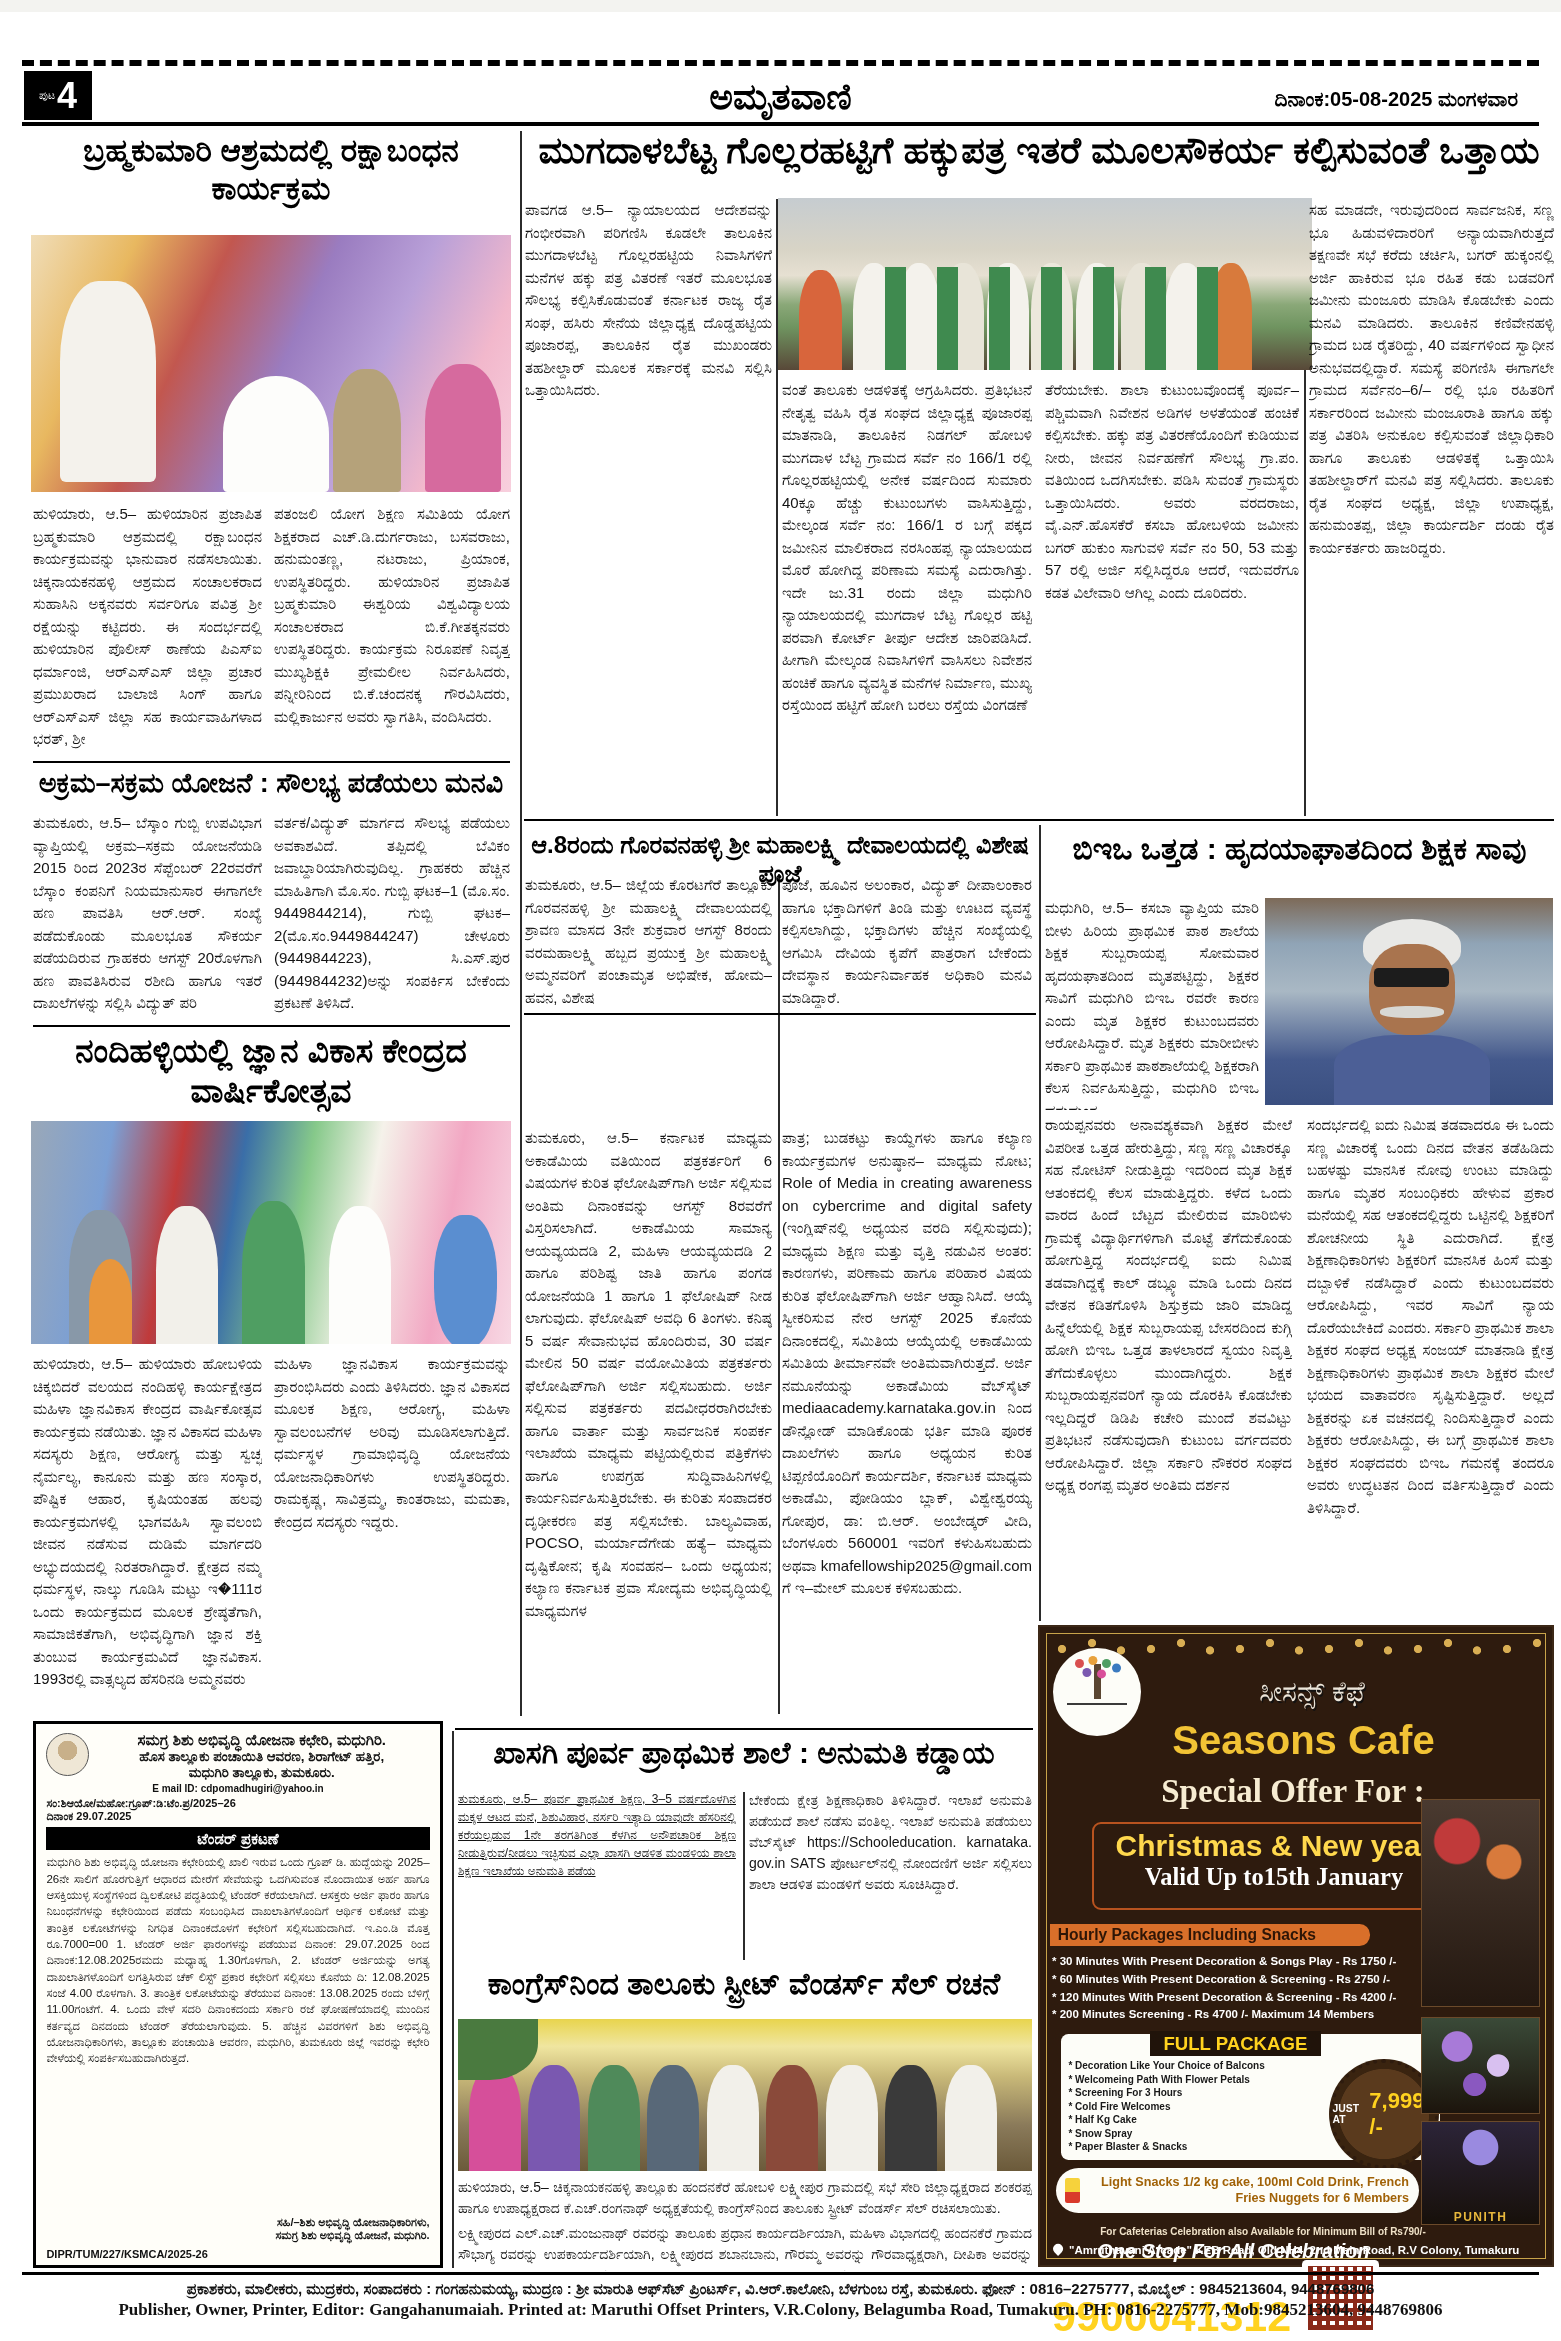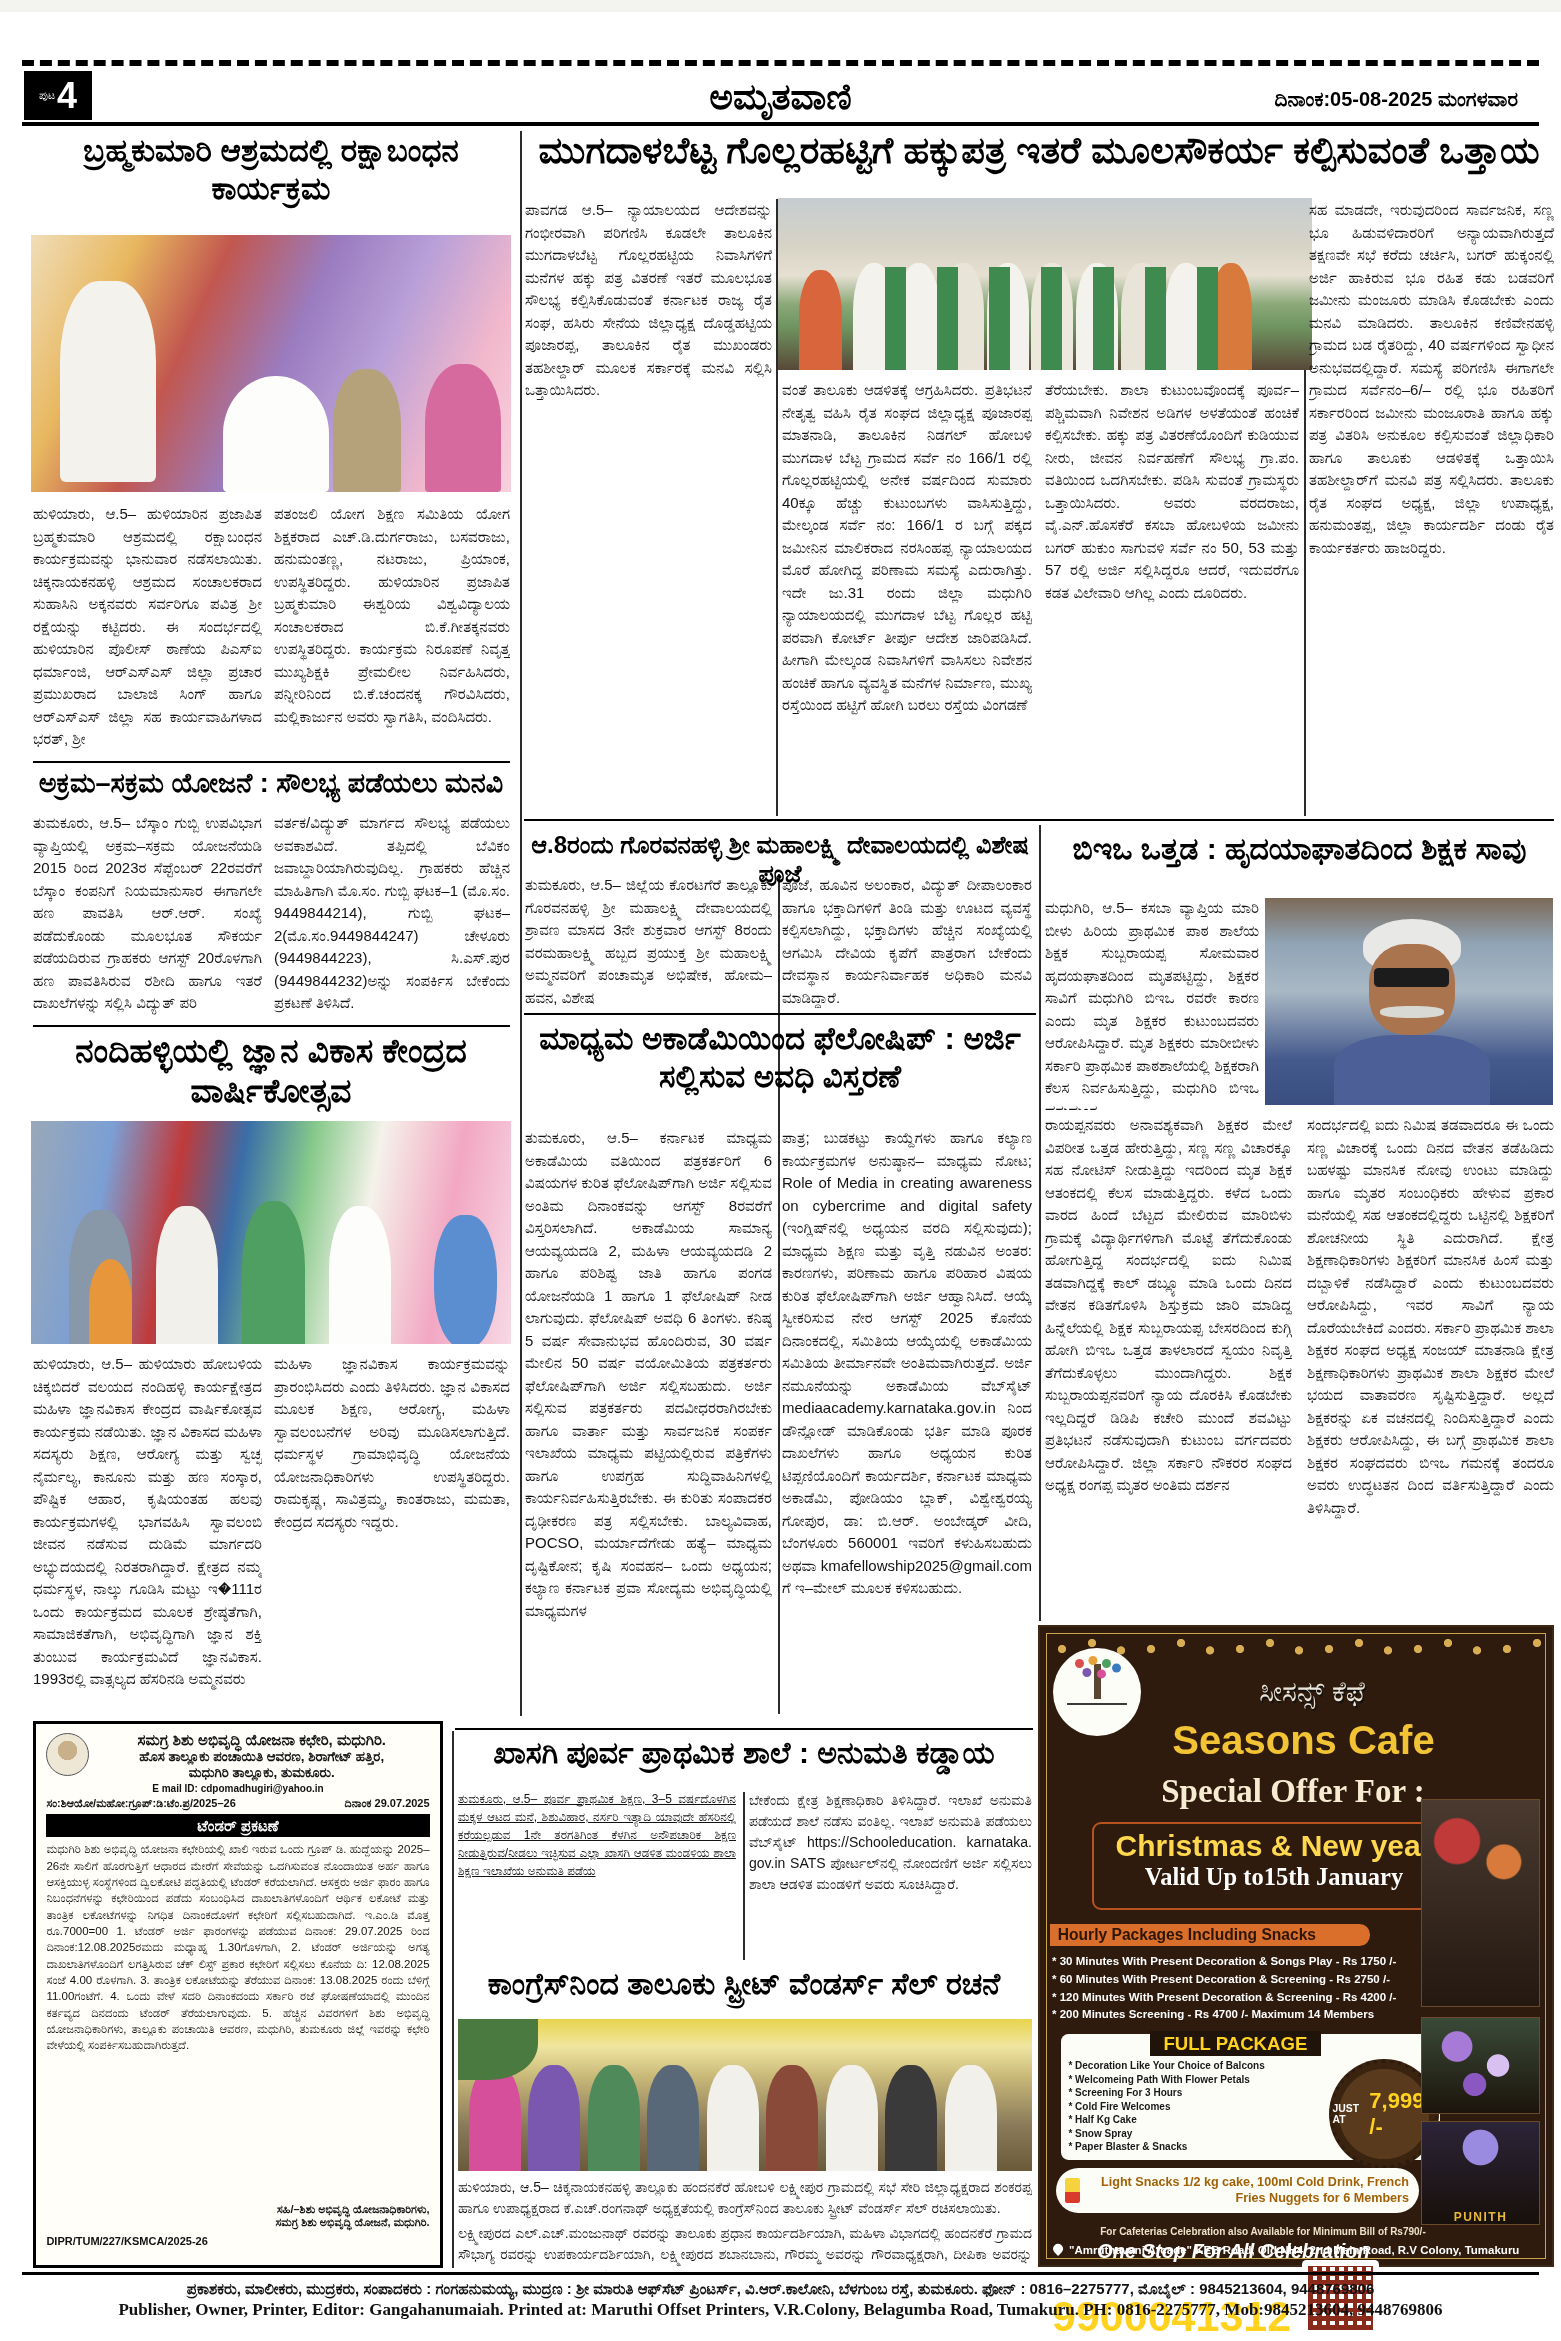--- a/index.html
+++ b/index.html
@@ -104,21 +104,21 @@
   </div>
   <div class="abs bodytext" style="left:33px;top:1341px;width:229px;height:360px;">ಹುಳಿಯಾರು, ಆ.5– ಹುಳಿಯಾರು ಹೋಬಳಿಯ ಚಿಕ್ಕಬಿದರೆ ವಲಯದ ನಂದಿಹಳ್ಳಿ ಕಾರ್ಯಕ್ಷೇತ್ರದ ಮಹಿಳಾ ಜ್ಞಾನವಿಕಾಸ ಕೇಂದ್ರದ ವಾರ್ಷಿಕೋತ್ಸವ ಕಾರ್ಯಕ್ರಮ ನಡೆಯಿತು. ಜ್ಞಾನ ವಿಕಾಸದ ಮಹಿಳಾ ಸದಸ್ಯರು ಶಿಕ್ಷಣ, ಆರೋಗ್ಯ ಮತ್ತು ಸ್ವಚ್ಛ ನೈರ್ಮಲ್ಯ, ಕಾನೂನು ಮತ್ತು ಹಣ ಸಂಸ್ಕಾರ, ಪೌಷ್ಟಿಕ ಆಹಾರ, ಕೃಷಿಯಂತಹ ಹಲವು ಕಾರ್ಯಕ್ರಮಗಳಲ್ಲಿ ಭಾಗವಹಿಸಿ ಸ್ವಾವಲಂಬಿ ಜೀವನ ನಡೆಸುವ ದುಡಿಮೆ ಮಾರ್ಗದರಿ ಅಭ್ಯುದಯದಲ್ಲಿ ನಿರತರಾಗಿದ್ದಾರೆ. ಕ್ಷೇತ್ರದ ನಮ್ಮ ಧರ್ಮಸ್ಥಳ, ನಾಲ್ಕು ಗೂಡಿಸಿ ಮಟ್ಟು ಇ�111ರ ಒಂದು ಕಾರ್ಯಕ್ರಮದ ಮೂಲಕ ಶ್ರೇಷ್ಠತೆಗಾಗಿ, ಸಾಮಾಜಿಕತೆಗಾಗಿ, ಅಭಿವೃದ್ಧಿಗಾಗಿ ಜ್ಞಾನ ಶಕ್ತಿ ತುಂಬುವ ಕಾರ್ಯಕ್ರಮವಿದೆ ಜ್ಞಾನವಿಕಾಸ. 1993ರಲ್ಲಿ ವಾತ್ಸಲ್ಯದ ಹೆಸರಿನಡಿ ಅಮ್ಮನವರು</div>
   <div class="abs bodytext" style="left:274px;top:1341px;width:236px;height:360px;">ಮಹಿಳಾ ಜ್ಞಾನವಿಕಾಸ ಕಾರ್ಯಕ್ರಮವನ್ನು ಪ್ರಾರಂಭಿಸಿದರು ಎಂದು ತಿಳಿಸಿದರು. ಜ್ಞಾನ ವಿಕಾಸದ ಮೂಲಕ ಶಿಕ್ಷಣ, ಆರೋಗ್ಯ, ಮಹಿಳಾ ಸ್ವಾವಲಂಬನೆಗಳ ಅರಿವು ಮೂಡಿಸಲಾಗುತ್ತಿದೆ. ಧರ್ಮಸ್ಥಳ ಗ್ರಾಮಾಭಿವೃದ್ಧಿ ಯೋಜನೆಯ ಯೋಜನಾಧಿಕಾರಿಗಳು ಉಪಸ್ಥಿತರಿದ್ದರು. ರಾಮಕೃಷ್ಣ, ಸಾವಿತ್ರಮ್ಮ, ಕಾಂತರಾಜು, ಮಮತಾ, ಕೇಂದ್ರದ ಸದಸ್ಯರು ಇದ್ದರು.</div>
 
   <div id="tenderbox">
     <div id="tenderlogo"></div>
     <div class="orghead" style="font-size:15px;">ಸಮಗ್ರ ಶಿಶು ಅಭಿವೃದ್ಧಿ ಯೋಜನಾ ಕಛೇರಿ, ಮಧುಗಿರಿ.</div>
     <div class="orghead" style="font-size:13.4px;">ಹೊಸ ತಾಲ್ಲೂಕು ಪಂಚಾಯಿತಿ ಆವರಣ, ಶಿರಾಗೇಟ್ ಹತ್ತಿರ,</div>
     <div class="orghead" style="font-size:13.4px;">ಮಧುಗಿರಿ ತಾಲ್ಲೂಕು, ತುಮಕೂರು.</div>
     <div class="orghead" style="font-size:10px;clear:both;margin-top:1.5px;">E mail ID: cdpomadhugiri@yahoo.in</div>
-    <div style="display:flex;justify-content:space-between;font-size:11px;font-weight:700;margin-top:3px;">
+    <div style="display:flex;justify-content:space-between;font-size:11px;font-weight:700;margin-top:3px;flex-direction:column;">
       <span>ಸಂ:ಶಿಆಯೋ/ಮಹೋ:ಗ್ರೂಪ್:ಡಿ:ಟೆಂ.ಪ್ರ/2025–26</span>
       <span>ದಿನಾಂಕ 29.07.2025</span>
     </div>
     <div id="tenderbar">ಟೆಂಡರ್  ಪ್ರಕಟಣೆ</div>
     <div class="smallbody" style="font-size:11.5px;line-height:1.42;height:357px;">ಮಧುಗಿರಿ ಶಿಶು ಅಭಿವೃದ್ಧಿ ಯೋಜನಾ ಕಛೇರಿಯಲ್ಲಿ ಖಾಲಿ ಇರುವ ಒಂದು ಗ್ರೂಪ್ ಡಿ. ಹುದ್ದೆಯನ್ನು 2025–26ನೇ ಸಾಲಿಗೆ ಹೊರಗುತ್ತಿಗೆ ಆಧಾರದ ಮೇರೆಗೆ ಸೇವೆಯನ್ನು ಒದಗಿಸುವಂತ ನೊಂದಾಯಿತ ಅರ್ಹ ಹಾಗೂ ಆಸಕ್ತಿಯುಳ್ಳ ಸಂಸ್ಥೆಗಳಿಂದ ದ್ವಿಲಕೋಟಿ ಪದ್ಧತಿಯಲ್ಲಿ ಟೆಂಡರ್ ಕರೆಯಲಾಗಿದೆ. ಆಸಕ್ತರು ಅರ್ಜಿ ಫಾರಂ ಹಾಗೂ ನಿಬಂಧನೆಗಳನ್ನು ಕಛೇರಿಯಿಂದ ಪಡೆದು ಸಂಬಂಧಿಸಿದ ದಾಖಲಾತಿಗಳೊಂದಿಗೆ ಆರ್ಥಿಕ ಲಕೋಟೆ ಮತ್ತು ತಾಂತ್ರಿಕ ಲಕೋಟೆಗಳನ್ನು ನಿಗಧಿತ ದಿನಾಂಕದೊಳಗೆ ಕಛೇರಿಗೆ ಸಲ್ಲಿಸಬಹುದಾಗಿದೆ. ಇ.ಎಂ.ಡಿ ಮೊತ್ತ ರೂ.7000=00  1. ಟೆಂಡರ್ ಅರ್ಜಿ ಫಾರಂಗಳನ್ನು ಪಡೆಯುವ ದಿನಾಂಕ: 29.07.2025 ರಿಂದ ದಿನಾಂಕ:12.08.2025ರಮದು ಮಧ್ಯಾಹ್ನ 1.30ಗೊಳಗಾಗಿ, 2. ಟೆಂಡರ್ ಅರ್ಜಿಯನ್ನು ಅಗತ್ಯ ದಾಖಲಾತಿಗಳೊಂದಿಗೆ ಲಗತ್ತಿಸಿರುವ ಚೆಕ್ ಲಿಸ್ಟ್ ಪ್ರಕಾರ ಕಛೇರಿಗೆ ಸಲ್ಲಿಸಲು ಕೊನೆಯ ದಿ: 12.08.2025 ಸಂಜೆ 4.00 ರೊಳಗಾಗಿ. 3. ತಾಂತ್ರಿಕ ಲಕೋಟೆಯನ್ನು ತೆರೆಯುವ ದಿನಾಂಕ: 13.08.2025 ರಂದು ಬೆಳಿಗ್ಗೆ 11.00ಗಂಟೆಗೆ. 4. ಒಂದು ವೇಳೆ ಸದರಿ ದಿನಾಂಕದಂದು ಸರ್ಕಾರಿ ರಜೆ ಘೋಷಣೆಯಾದಲ್ಲಿ ಮುಂದಿನ ಕರ್ತವ್ಯದ ದಿನದಂದು ಟೆಂಡರ್ ತೆರೆಯಲಾಗುವುದು. 5. ಹೆಚ್ಚಿನ ವಿವರಗಳಿಗೆ ಶಿಶು ಅಭಿವೃದ್ಧಿ ಯೋಜನಾಧಿಕಾರಿಗಳು, ತಾಲ್ಲೂಕು ಪಂಚಾಯಿತಿ ಆವರಣ, ಮಧುಗಿರಿ, ತುಮಕೂರು ಜಿಲ್ಲೆ ಇವರನ್ನು ಕಛೇರಿ ವೇಳೆಯಲ್ಲಿ ಸಂಪರ್ಕಿಸಬಹುದಾಗಿರುತ್ತದೆ.</div>
     <div style="text-align:right;font-size:11px;font-weight:600;margin-top:4.5px;">ಸಹಿ/–ಶಿಶು ಅಭಿವೃದ್ಧಿ ಯೋಜನಾಧಿಕಾರಿಗಳು,</div>
     <div style="text-align:right;font-size:11px;font-weight:600;">ಸಮಗ್ರ ಶಿಶು ಅಭಿವೃದ್ಧಿ ಯೋಜನೆ, ಮಧುಗಿರಿ.</div>
     <div style="font-size:11px;font-weight:700;margin-top:6px;">DIPR/TUM/227/KSMCA/2025-26</div>
   </div>
 
@@ -133,21 +133,20 @@
   <div class="abs bodytext" style="left:782px;top:367px;width:250px;height:436px;">ವಂತೆ ತಾಲೂಕು ಆಡಳಿತಕ್ಕೆ ಆಗ್ರಹಿಸಿದರು. ಪ್ರತಿಭಟನೆ ನೇತೃತ್ವ ವಹಿಸಿ ರೈತ ಸಂಘದ ಜಿಲ್ಲಾಧ್ಯಕ್ಷ ಪೂಜಾರಪ್ಪ ಮಾತನಾಡಿ, ತಾಲೂಕಿನ ನಿಡಗಲ್ ಹೋಬಳಿ ಮುಗದಾಳ ಬೆಟ್ಟ ಗ್ರಾಮದ ಸರ್ವೆ ನಂ 166/1 ರಲ್ಲಿ ಗೊಲ್ಲರಹಟ್ಟಿಯಲ್ಲಿ ಅನೇಕ ವರ್ಷದಿಂದ ಸುಮಾರು 40ಕ್ಕೂ ಹೆಚ್ಚು ಕುಟುಂಬಗಳು ವಾಸಿಸುತ್ತಿದ್ದು, ಮೇಲ್ಕಂಡ ಸರ್ವೆ ನಂ: 166/1 ರ ಬಗ್ಗೆ ಪಕ್ಕದ ಜಮೀನಿನ ಮಾಲಿಕರಾದ ನರಸಿಂಹಪ್ಪ ನ್ಯಾಯಾಲಯದ ಮೊರೆ ಹೋಗಿದ್ದ ಪರಿಣಾಮ ಸಮಸ್ಯೆ ಎದುರಾಗಿತ್ತು. ಇದೇ ಜು.31 ರಂದು ಜಿಲ್ಲಾ ಮಧುಗಿರಿ ನ್ಯಾಯಾಲಯದಲ್ಲಿ ಮುಗದಾಳ ಬೆಟ್ಟ ಗೊಲ್ಲರ ಹಟ್ಟಿ ಪರವಾಗಿ ಕೋರ್ಟ್ ತೀರ್ಪು ಆದೇಶ ಜಾರಿಪಡಿಸಿದೆ. ಹೀಗಾಗಿ ಮೇಲ್ಕಂಡ ನಿವಾಸಿಗಳಿಗೆ ವಾಸಿಸಲು ನಿವೇಶನ ಹಂಚಿಕೆ ಹಾಗೂ ವ್ಯವಸ್ಥಿತ ಮನೆಗಳ ನಿರ್ಮಾಣ, ಮುಖ್ಯ ರಸ್ತೆಯಿಂದ ಹಟ್ಟಿಗೆ ಹೋಗಿ ಬರಲು ರಸ್ತೆಯ ವಿಂಗಡಣೆ</div>
   <div class="abs bodytext" style="left:1045px;top:367px;width:254px;height:436px;">ತೆರೆಯಬೇಕು. ಶಾಲಾ ಕುಟುಂಬವೊಂದಕ್ಕೆ ಪೂರ್ವ–ಪಶ್ಚಿಮವಾಗಿ ನಿವೇಶನ ಅಡಿಗಳ ಅಳತೆಯಂತೆ ಹಂಚಿಕೆ ಕಲ್ಪಿಸಬೇಕು. ಹಕ್ಕು ಪತ್ರ ವಿತರಣೆಯೊಂದಿಗೆ ಕುಡಿಯುವ ನೀರು, ಜೀವನ ನಿರ್ವಹಣೆಗೆ ಸೌಲಭ್ಯ ಗ್ರಾ.ಪಂ. ವತಿಯಿಂದ ಒದಗಿಸಬೇಕು. ಪಡಿಸಿ ಸುವಂತೆ ಗ್ರಾಮಸ್ಥರು ಒತ್ತಾಯಿಸಿದರು. ಅವರು ವರದರಾಜು, ವೈ.ಎನ್.ಹೊಸಕೆರೆ ಕಸಬಾ ಹೋಬಳಿಯ ಜಮೀನು ಬಗರ್ ಹುಕುಂ ಸಾಗುವಳಿ ಸರ್ವೆ ನಂ 50, 53 ಮತ್ತು 57 ರಲ್ಲಿ ಅರ್ಜಿ ಸಲ್ಲಿಸಿದ್ದರೂ ಆದರೆ, ಇದುವರೆಗೂ ಕಡತ ವಿಲೇವಾರಿ ಆಗಿಲ್ಲ ಎಂದು ದೂರಿದರು.</div>
   <div class="abs bodytext" style="left:1309px;top:187px;width:245px;height:616px;">ಸಹ ಮಾಡದೇ, ಇರುವುದರಿಂದ ಸಾರ್ವಜನಿಕ, ಸಣ್ಣ ಭೂ ಹಿಡುವಳಿದಾರರಿಗೆ ಅನ್ಯಾಯವಾಗಿರುತ್ತದೆ ತಕ್ಷಣವೇ ಸಭೆ ಕರೆದು ಚರ್ಚಿಸಿ, ಬಗರ್ ಹುಕ್ಕಂನಲ್ಲಿ ಅರ್ಜಿ ಹಾಕಿರುವ ಭೂ ರಹಿತ ಕಡು ಬಡವರಿಗೆ ಜಮೀನು ಮಂಜೂರು ಮಾಡಿಸಿ ಕೊಡಬೇಕು ಎಂದು ಮನವಿ ಮಾಡಿದರು. ತಾಲೂಕಿನ ಕಣಿವೇನಹಳ್ಳಿ ಗ್ರಾಮದ ಬಡ ರೈತರಿದ್ದು, 40 ವರ್ಷಗಳಿಂದ ಸ್ವಾಧೀನ ಅನುಭವದಲ್ಲಿದ್ದಾರೆ. ಸಮಸ್ಯೆ ಪರಿಗಣಿಸಿ ಈಗಾಗಲೇ ಗ್ರಾಮದ ಸರ್ವೆನಂ–6/– ರಲ್ಲಿ ಭೂ ರಹಿತರಿಗೆ ಸರ್ಕಾರರಿಂದ ಜಮೀನು ಮಂಜೂರಾತಿ ಹಾಗೂ ಹಕ್ಕು ಪತ್ರ ವಿತರಿಸಿ ಅನುಕೂಲ ಕಲ್ಪಿಸುವಂತೆ ಜಿಲ್ಲಾಧಿಕಾರಿ ಹಾಗೂ ತಾಲೂಕು ಆಡಳಿತಕ್ಕೆ ಒತ್ತಾಯಿಸಿ ತಹಶೀಲ್ದಾರ್‌ಗೆ ಮನವಿ ಪತ್ರ ಸಲ್ಲಿಸಿದರು. ತಾಲೂಕು ರೈತ ಸಂಘದ ಅಧ್ಯಕ್ಷ, ಜಿಲ್ಲಾ ಉಪಾಧ್ಯಕ್ಷ, ಹನುಮಂತಪ್ಪ, ಜಿಲ್ಲಾ ಕಾರ್ಯದರ್ಶಿ ದಂಡು ರೈತ ಕಾರ್ಯಕರ್ತರು ಹಾಜರಿದ್ದರು.</div>
   <div class="hrule" style="left:524px;top:807px;width:1030px;height:2.2px;"></div>
 
   <div class="abs headline" style="left:524px;top:818px;width:512px;font-size:24px;">ಆ.8ರಂದು ಗೊರವನಹಳ್ಳಿ ಶ್ರೀ ಮಹಾಲಕ್ಷ್ಮಿ ದೇವಾಲಯದಲ್ಲಿ ವಿಶೇಷ ಪೂಜೆ</div>
   <div class="abs bodytext" style="left:525px;top:862px;width:247px;height:134px;">ತುಮಕೂರು, ಆ.5– ಜಿಲ್ಲೆಯ ಕೊರಟಗೆರೆ ತಾಲ್ಲೂಕು ಗೊರವನಹಳ್ಳಿ ಶ್ರೀ ಮಹಾಲಕ್ಷ್ಮಿ ದೇವಾಲಯದಲ್ಲಿ ಶ್ರಾವಣ ಮಾಸದ 3ನೇ ಶುಕ್ರವಾರ ಆಗಸ್ಟ್ 8ರಂದು ವರಮಹಾಲಕ್ಷ್ಮಿ ಹಬ್ಬದ ಪ್ರಯುಕ್ತ ಶ್ರೀ ಮಹಾಲಕ್ಷ್ಮಿ ಅಮ್ಮನವರಿಗೆ ಪಂಚಾಮೃತ ಅಭಿಷೇಕ, ಹೋಮ–ಹವನ, ವಿಶೇಷ</div>
   <div class="abs bodytext" style="left:782px;top:862px;width:250px;height:134px;">ಪೂಜೆ, ಹೂವಿನ ಅಲಂಕಾರ, ವಿದ್ಯುತ್ ದೀಪಾಲಂಕಾರ ಹಾಗೂ ಭಕ್ತಾದಿಗಳಿಗೆ ತಿಂಡಿ ಮತ್ತು ಊಟದ ವ್ಯವಸ್ಥೆ ಕಲ್ಪಿಸಲಾಗಿದ್ದು, ಭಕ್ತಾದಿಗಳು ಹೆಚ್ಚಿನ ಸಂಖ್ಯೆಯಲ್ಲಿ ಆಗಮಿಸಿ ದೇವಿಯ ಕೃಪೆಗೆ ಪಾತ್ರರಾಗ ಬೇಕೆಂದು ದೇವಸ್ಥಾನ ಕಾರ್ಯನಿರ್ವಾಹಕ ಅಧಿಕಾರಿ ಮನವಿ ಮಾಡಿದ್ದಾರೆ.</div>
   <div class="hrule" style="left:524px;top:1001px;width:512px;height:1.5px;"></div>
 
-  <div class="abs headline" style="left:524px;top:1008px;width:512px;font-size:31px;">ಮಾಧ್ಯಮ ಅಕಾಡೆಮಿಯಿಂದ ಫೆಲೋಷಿಪ್ : ಅರ್ಜಿ ಸಲ್ಲಿಸುವ ಅವಧಿ ವಿಸ್ತರಣೆ</div>
   <div class="abs bodytext" style="left:525px;top:1115px;width:247px;height:589px;">ತುಮಕೂರು, ಆ.5– ಕರ್ನಾಟಕ ಮಾಧ್ಯಮ ಅಕಾಡೆಮಿಯ ವತಿಯಿಂದ ಪತ್ರಕರ್ತರಿಗೆ 6 ವಿಷಯಗಳ ಕುರಿತ ಫೆಲೋಷಿಪ್‌ಗಾಗಿ ಅರ್ಜಿ ಸಲ್ಲಿಸುವ ಅಂತಿಮ ದಿನಾಂಕವನ್ನು ಆಗಸ್ಟ್ 8ರವರೆಗೆ ವಿಸ್ತರಿಸಲಾಗಿದೆ. ಅಕಾಡೆಮಿಯ ಸಾಮಾನ್ಯ ಆಯವ್ಯಯದಡಿ 2, ಮಹಿಳಾ ಆಯವ್ಯಯದಡಿ 2 ಹಾಗೂ ಪರಿಶಿಷ್ಟ ಜಾತಿ ಹಾಗೂ ಪಂಗಡ ಯೋಜನೆಯಡಿ 1 ಹಾಗೂ 1 ಫೆಲೋಷಿಪ್ ನೀಡ ಲಾಗುವುದು. ಫೆಲೋಷಿಪ್ ಅವಧಿ 6 ತಿಂಗಳು. ಕನಿಷ್ಠ 5 ವರ್ಷ ಸೇವಾನುಭವ ಹೊಂದಿರುವ, 30 ವರ್ಷ ಮೇಲಿನ 50 ವರ್ಷ ವಯೋಮಿತಿಯ ಪತ್ರಕರ್ತರು ಫೆಲೋಷಿಪ್‌ಗಾಗಿ ಅರ್ಜಿ ಸಲ್ಲಿಸಬಹುದು. ಅರ್ಜಿ ಸಲ್ಲಿಸುವ ಪತ್ರಕರ್ತರು ಪದವೀಧರರಾಗಿರಬೇಕು ಹಾಗೂ ವಾರ್ತಾ ಮತ್ತು ಸಾರ್ವಜನಿಕ ಸಂಪರ್ಕ ಇಲಾಖೆಯ ಮಾಧ್ಯಮ ಪಟ್ಟಿಯಲ್ಲಿರುವ ಪತ್ರಿಕೆಗಳು ಹಾಗೂ ಉಪಗ್ರಹ ಸುದ್ದಿವಾಹಿನಿಗಳಲ್ಲಿ ಕಾರ್ಯನಿರ್ವಹಿಸುತ್ತಿರಬೇಕು. ಈ ಕುರಿತು ಸಂಪಾದಕರ ದೃಢೀಕರಣ ಪತ್ರ ಸಲ್ಲಿಸಬೇಕು. ಬಾಲ್ಯವಿವಾಹ, POCSO, ಮರ್ಯಾದೆಗೇಡು ಹತ್ಯೆ– ಮಾಧ್ಯಮ ದೃಷ್ಟಿಕೋನ; ಕೃಷಿ ಸಂವಹನ– ಒಂದು ಅಧ್ಯಯನ; ಕಲ್ಯಾಣ ಕರ್ನಾಟಕ ಪ್ರವಾ ಸೋದ್ಯಮ ಅಭಿವೃದ್ಧಿಯಲ್ಲಿ ಮಾಧ್ಯಮಗಳ</div>
   <div class="abs bodytext" style="left:782px;top:1115px;width:250px;height:589px;">ಪಾತ್ರ; ಬುಡಕಟ್ಟು ಕಾಯ್ದೆಗಳು ಹಾಗೂ ಕಲ್ಯಾಣ ಕಾರ್ಯಕ್ರಮಗಳ ಅನುಷ್ಠಾನ– ಮಾಧ್ಯಮ ನೋಟ; Role of Media in creating awareness on cybercrime and digital safety (ಇಂಗ್ಲಿಷ್‌ನಲ್ಲಿ ಅಧ್ಯಯನ ವರದಿ ಸಲ್ಲಿಸುವುದು); ಮಾಧ್ಯಮ ಶಿಕ್ಷಣ ಮತ್ತು ವೃತ್ತಿ ನಡುವಿನ ಅಂತರ: ಕಾರಣಗಳು, ಪರಿಣಾಮ ಹಾಗೂ ಪರಿಹಾರ ವಿಷಯ ಕುರಿತ ಫೆಲೋಷಿಪ್‌ಗಾಗಿ ಅರ್ಜಿ ಆಹ್ವಾನಿಸಿದೆ. ಆಯ್ಕೆ ಸ್ವೀಕರಿಸುವ ನೇರ ಆಗಸ್ಟ್ 2025 ಕೊನೆಯ ದಿನಾಂಕದಲ್ಲಿ, ಸಮಿತಿಯ ಆಯ್ಕೆಯಲ್ಲಿ ಅಕಾಡೆಮಿಯ ಸಮಿತಿಯ ತೀರ್ಮಾನವೇ ಅಂತಿಮವಾಗಿರುತ್ತದೆ. ಅರ್ಜಿ ನಮೂನೆಯನ್ನು ಅಕಾಡೆಮಿಯ ವೆಬ್‌ಸೈಟ್ mediaacademy.karnataka.gov.in ನಿಂದ ಡೌನ್ಲೋಡ್ ಮಾಡಿಕೊಂಡು ಭರ್ತಿ ಮಾಡಿ ಪೂರಕ ದಾಖಲೆಗಳು ಹಾಗೂ ಅಧ್ಯಯನ ಕುರಿತ ಟಿಪ್ಪಣಿಯೊಂದಿಗೆ ಕಾರ್ಯದರ್ಶಿ, ಕರ್ನಾಟಕ ಮಾಧ್ಯಮ ಅಕಾಡೆಮಿ, ಪೋಡಿಯಂ ಬ್ಲಾಕ್, ವಿಶ್ವೇಶ್ವರಯ್ಯ ಗೋಪುರ, ಡಾ: ಬಿ.ಆರ್. ಅಂಬೇಡ್ಕರ್ ವೀದಿ, ಬೆಂಗಳೂರು 560001 ಇವರಿಗೆ ಕಳುಹಿಸಬಹುದು ಅಥವಾ kmafellowship2025@gmail.com ಗೆ ಇ–ಮೇಲ್ ಮೂಲಕ ಕಳಿಸಬಹುದು.</div>
 
   <div class="abs headline" style="left:1045px;top:819px;width:509px;font-size:30px;">ಬಿಇಒ ಒತ್ತಡ : ಹೃದಯಾಘಾತದಿಂದ ಶಿಕ್ಷಕ ಸಾವು</div>
   <div class="abs bodytext" style="left:1045px;top:885px;width:214px;height:213px;">ಮಧುಗಿರಿ, ಆ.5– ಕಸಬಾ ವ್ಯಾಪ್ತಿಯ ಮಾರಿ ಬೀಳು ಹಿರಿಯ ಪ್ರಾಥಮಿಕ ಪಾಠ ಶಾಲೆಯ ಶಿಕ್ಷಕ ಸುಬ್ಬರಾಯಪ್ಪ ಸೋಮವಾರ ಹೃದಯಘಾತದಿಂದ ಮೃತಪಟ್ಟಿದ್ದು, ಶಿಕ್ಷಕರ ಸಾವಿಗೆ ಮಧುಗಿರಿ ಬಿಇಒ ರವರೇ ಕಾರಣ ಎಂದು ಮೃತ ಶಿಕ್ಷಕರ ಕುಟುಂಬದವರು ಆರೋಪಿಸಿದ್ದಾರೆ. ಮೃತ ಶಿಕ್ಷಕರು ಮಾರೀಬೀಳು ಸರ್ಕಾರಿ ಪ್ರಾಥಮಿಕ ಪಾಠಶಾಲೆಯಲ್ಲಿ ಶಿಕ್ಷಕರಾಗಿ ಕೆಲಸ ನಿರ್ವಹಿಸುತ್ತಿದ್ದು, ಮಧುಗಿರಿ ಬಿಇಒ ಹನುಮಂತ</div>
   <div class="abs photo" style="left:1265px;top:886px;width:288px;height:207px;
        background:linear-gradient(180deg,#7d6a58 0%,#90a4b6 22%,#a9b8c4 45%,#44598c 78%,#3a4f80 100%);">
     <div style="position:absolute;left:34%;top:10%;width:34%;height:26%;background:#e8e8e6;border-radius:50% 50% 40% 40%;"></div>
     <div style="position:absolute;left:36%;top:22%;width:30%;height:44%;background:#a9744e;border-radius:42%;"></div>
     <div style="position:absolute;left:38%;top:34%;width:26%;height:9%;background:#1c1c1c;border-radius:4.5px;"></div>

